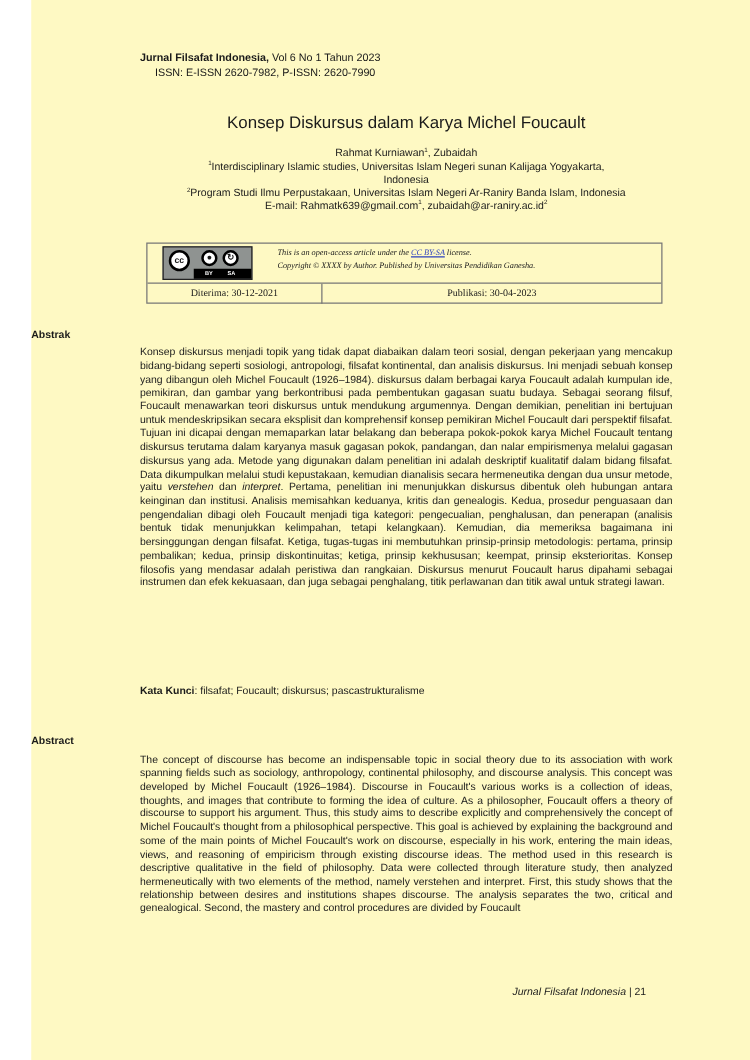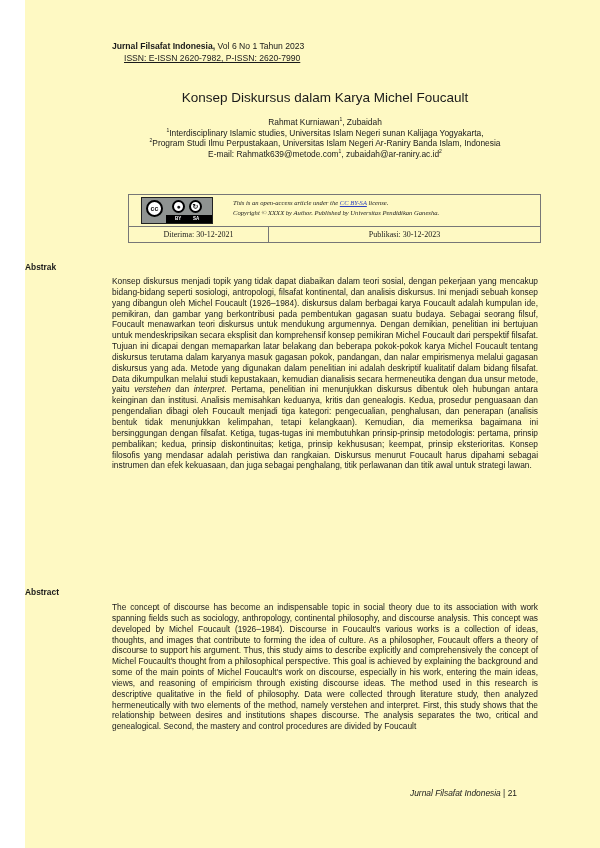--- a/index.html
+++ b/index.html
@@ -2,30 +2,30 @@
 <html><head>
 <meta charset="utf-8">
 <style>
   html, body { margin: 0; padding: 0; background: #ffffff; }
   body { width: 600px; height: 848px; position: relative; overflow: hidden; color: #1a1a1a;
          font-family: "Liberation Sans", sans-serif; }
   .page { position: absolute; left: 0; top: 0; width: 600px; height: 848px; background: #fef9c3; margin-left: 25px; }
 
   .header { position: absolute; left: 87px; top: 40px; font-size: 8.6px; line-height: 12px; }
   .header .jname { font-weight: bold; }
-  .header .issn { text-decoration: underline; display: block; padding-left: 12px; }
+  .header .issn { display: block; padding-left: 12px; }
 
   .title { position: absolute; left: 0; width: 600px; top: 90px; text-align: center;
            font-size: 13.5px; line-height: 16px; }
 
   .authors { position: absolute; left: 80px; width: 440px; top: 117px; text-align: center;
              font-size: 8.4px; line-height: 10.6px; }
   .authors sup { font-size: 5px; vertical-align: super; line-height: 0; }
 
-  .license { position: absolute; left: 103px; top: 194px; width: 413px; height: 49px;
+  .license { position: absolute; left: 92px; top: 194px; width: 413px; height: 49px;
              border: 1px solid #777; box-sizing: border-box; }
   .license .top { position: absolute; left: 0; top: 0; width: 100%; height: 31px; border-bottom: 1px solid #777; }
   .cc-badge { position: absolute; left: 12px; top: 2px; width: 72px; height: 27px; background: #8f9391;
               border: 1px solid #222; box-sizing: border-box; }
   .cc-badge .cc { position: absolute; left: 4px; top: 2px; width: 17px; height: 17px; border-radius: 50%;
                   background: #fff; border: 2px solid #000; box-sizing: border-box;
                   font: bold 7px "Liberation Sans", sans-serif; text-align: center; line-height: 13px; }
   .cc-badge .by, .cc-badge .sa { position: absolute; top: 2px; width: 13px; height: 13px; border-radius: 50%;
                   background: #fff; border: 2px solid #000; box-sizing: border-box;
                   font: bold 7px "Liberation Sans", sans-serif; text-align: center; line-height: 9px; }
@@ -65,25 +65,26 @@
 
   <div class="title">Konsep Diskursus dalam Karya Michel Foucault</div>
 
   <div class="authors">
     <div>
       <span>Rahmat Kurniawan</span><sup>1</sup><span>, Zubaidah</span>
     </div>
     <div>
       <sup>1</sup><span>Interdisciplinary Islamic studies, Universitas Islam Negeri sunan Kalijaga Yogyakarta,</span>
     </div>
+    <div>Indonesia</div>
     <div>
       <sup>2</sup><span>Program Studi Ilmu Perpustakaan, Universitas Islam Negeri Ar-Raniry Banda Islam, Indonesia</span>
     </div>
     <div>
-      <span>E-mail: Rahmatk639@metode.com</span><sup>1</sup><span>, zubaidah@ar-raniry.ac.id</span><sup>2</sup>
+      <span>E-mail: Rahmatk639@gmail.com</span><sup>1</sup><span>, zubaidah@ar-raniry.ac.id</span><sup>2</sup>
     </div>
   </div>
 
   <div class="license">
     <div class="top">
       <div class="cc-badge">
         <div class="cc">cc</div>
         <div class="by">●</div>
         <div class="sa">↻</div>
         <div class="bar">
@@ -93,29 +94,32 @@
       </div>
       <div class="lic-text">
         <div>
           <span>This is an open-access article under the </span><span class="link">CC BY-SA</span><span> license.</span>
         </div>
         <div>Copyright © XXXX by Author. Published by Universitas Pendidikan Ganesha.</div>
       </div>
     </div>
     <div class="dates">
       <div class="d1">Diterima: 30-12-2021</div>
-      <div class="d3">Publikasi: 30-12-2023</div>
+      <div class="d3">Publikasi: 30-04-2023</div>
     </div>
   </div>
 
   <div class="section-head" style="top:262px;">Abstrak</div>
   <div class="body-text" style="top:276px;">
     <span>Konsep diskursus menjadi topik yang tidak dapat diabaikan dalam teori sosial, dengan pekerjaan yang mencakup bidang-bidang seperti sosiologi, antropologi, filsafat kontinental, dan analisis diskursus. Ini menjadi sebuah konsep yang dibangun oleh Michel Foucault (1926–1984). diskursus dalam berbagai karya Foucault adalah kumpulan ide, pemikiran, dan gambar yang berkontribusi pada pembentukan gagasan suatu budaya. Sebagai seorang filsuf, Foucault menawarkan teori diskursus untuk mendukung argumennya. Dengan demikian, penelitian ini bertujuan untuk mendeskripsikan secara eksplisit dan komprehensif konsep pemikiran Michel Foucault dari perspektif filsafat. Tujuan ini dicapai dengan memaparkan latar belakang dan beberapa pokok-pokok karya Michel Foucault tentang diskursus terutama dalam karyanya masuk gagasan pokok, pandangan, dan nalar empirismenya melalui gagasan diskursus yang ada. Metode yang digunakan dalam penelitian ini adalah deskriptif kualitatif dalam bidang filsafat. Data dikumpulkan melalui studi kepustakaan, kemudian dianalisis secara hermeneutika dengan dua unsur metode, yaitu </span><i>verstehen</i><span> dan </span><i>interpret</i><span>. Pertama, penelitian ini menunjukkan diskursus dibentuk oleh hubungan antara keinginan dan institusi. Analisis memisahkan keduanya, kritis dan genealogis. Kedua, prosedur penguasaan dan pengendalian dibagi oleh Foucault menjadi tiga kategori: pengecualian, penghalusan, dan penerapan (analisis bentuk tidak menunjukkan kelimpahan, tetapi kelangkaan). Kemudian, dia memeriksa bagaimana ini bersinggungan dengan filsafat. Ketiga, tugas-tugas ini membutuhkan prinsip-prinsip metodologis: pertama, prinsip pembalikan; kedua, prinsip diskontinuitas; ketiga, prinsip kekhususan; keempat, prinsip eksterioritas. Konsep filosofis yang mendasar adalah peristiwa dan rangkaian. Diskursus menurut Foucault harus dipahami sebagai instrumen dan efek kekuasaan, dan juga sebagai penghalang, titik perlawanan dan titik awal untuk strategi lawan.</span>
   </div>
 
+  <div class="kw">
+    <b>Kata Kunci</b><span>: filsafat; Foucault; diskursus; pascastrukturalisme</span>
+  </div>
 
   <div class="section-head" style="top:587px;">Abstract</div>
   <div class="body-text" style="top:602px;">The concept of discourse has become an indispensable topic in social theory due to its association with work spanning fields such as sociology, anthropology, continental philosophy, and discourse analysis. This concept was developed by Michel Foucault (1926–1984). Discourse in Foucault's various works is a collection of ideas, thoughts, and images that contribute to forming the idea of culture. As a philosopher, Foucault offers a theory of discourse to support his argument. Thus, this study aims to describe explicitly and comprehensively the concept of Michel Foucault's thought from a philosophical perspective. This goal is achieved by explaining the background and some of the main points of Michel Foucault's work on discourse, especially in his work, entering the main ideas, views, and reasoning of empiricism through existing discourse ideas. The method used in this research is descriptive qualitative in the field of philosophy. Data were collected through literature study, then analyzed hermeneutically with two elements of the method, namely verstehen and interpret. First, this study shows that the relationship between desires and institutions shapes discourse. The analysis separates the two, critical and genealogical. Second, the mastery and control procedures are divided by Foucault</div>
 
   <div class="footer">
     <i>Jurnal Filsafat Indonesia</i><span> | </span><span>21</span>
   </div>
 
 </div>
 

